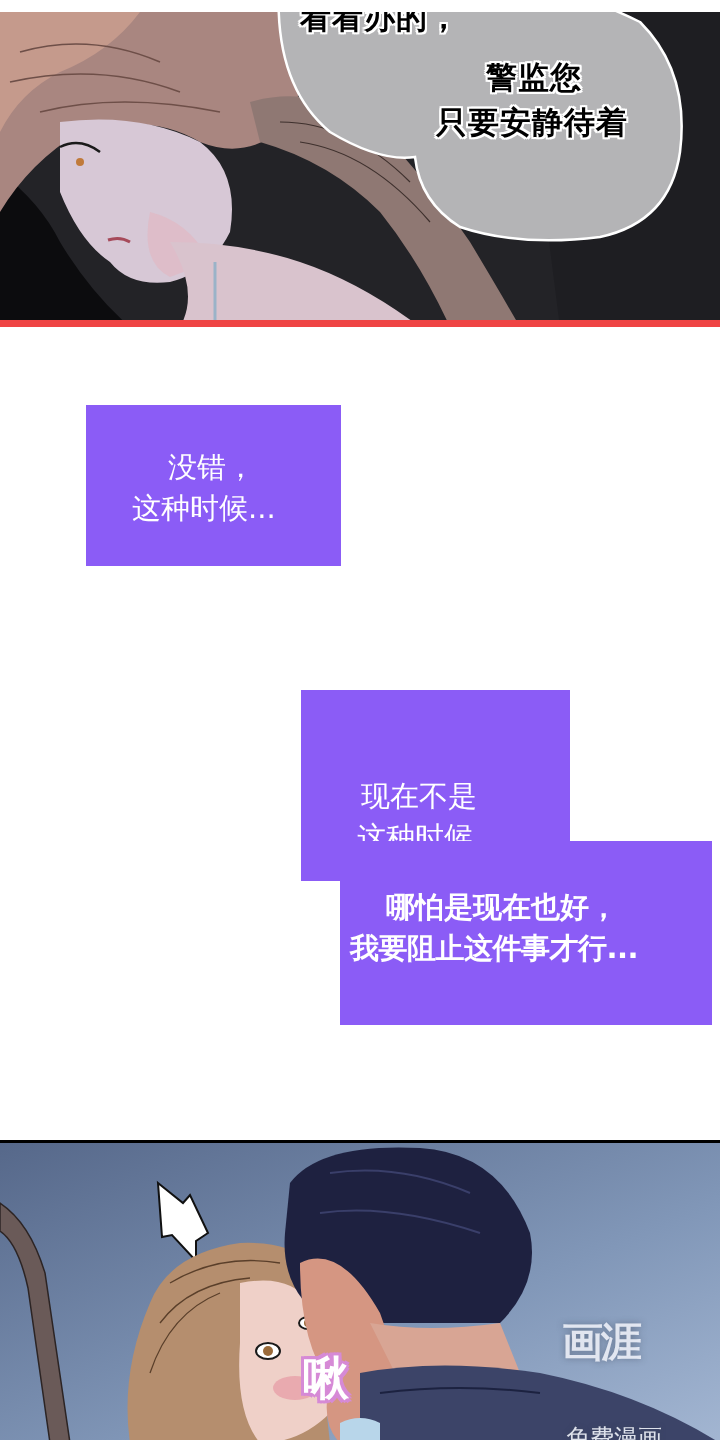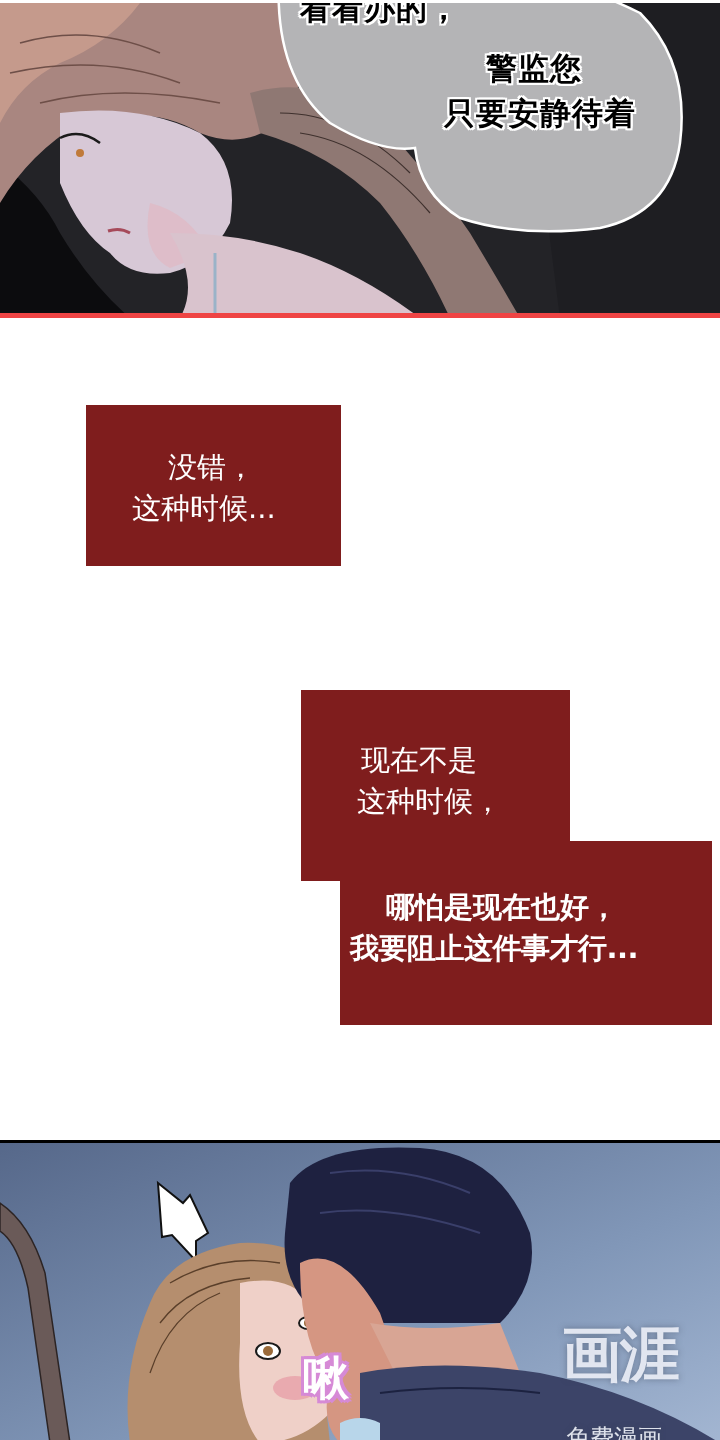--- a/index.html
+++ b/index.html
@@ -1,33 +1,33 @@
 <!DOCTYPE html>
 <html><head>
 <meta charset="utf-8">
 <style>
   html, body { margin:0; padding:0; }
   body { width:720px; height:1440px; background:#ffffff; position:relative; overflow:hidden;
          font-family:"DejaVu Sans","Liberation Sans",sans-serif; }
   .panel { position:absolute; left:0; width:720px; overflow:hidden; }
-  #panel1 { top:3px; height:315px; background:#222226; border-bottom:5px solid #ef4444; box-sizing:border-box; }
+  #panel1 { top:12px; height:315px; background:#222226; border-bottom:7px solid #ef4444; box-sizing:border-box; }
   #panel3 { top:1140px; height:300px; border-top:3px solid #000; box-sizing:border-box;
             background:linear-gradient(180deg,#5a6b86 0%,#7489a8 45%,#8ea4c4 100%); }
   .art { position:absolute; left:0; top:0; }
   .bubble-text { position:absolute; color:#000; font-weight:bold; font-size:31px; line-height:42px;
                  text-align:center; letter-spacing:1px;
                  text-shadow: 2px 0 0 #fff,-2px 0 0 #fff,0 2px 0 #fff,0 -2px 0 #fff,
                               2px 2px 0 #fff,-2px -2px 0 #fff,2px -2px 0 #fff,-2px 2px 0 #fff; }
-  .caption { position:absolute; background:#7f1d1d; color:#fff; font-size:29px; line-height:41px;
+  .caption { position:absolute; background:#8b5cf6; color:#fff; font-size:29px; line-height:41px;
              box-sizing:border-box; }
   .caption .line { display:block; white-space:nowrap; }
   .sfx { position:absolute; font-size:46px; font-weight:bold; color:#fff;
          text-shadow: 3px 0 0 #d68ad6,-3px 0 0 #d68ad6,0 3px 0 #d68ad6,0 -3px 0 #d68ad6,
                       3px 3px 0 #d68ad6,-3px -3px 0 #d68ad6,3px -3px 0 #d68ad6,-3px 3px 0 #d68ad6; }
-  .wm-big { position:absolute; left:562px; top:1315px; font-size:60px; font-weight:bold; color:rgba(240,243,250,0.88);
+  .wm-big { position:absolute; left:562px; top:1315px; font-size:41px; font-weight:bold; color:rgba(240,243,250,0.88);
             letter-spacing:-2px; text-shadow:0 0 6px rgba(60,70,90,0.5); }
   .wm-small { position:absolute; left:566px; top:1383px; font-size:24px; color:rgba(240,243,250,0.9);
               text-shadow:0 0 5px rgba(60,70,90,0.6);margin-top:39px; }
 </style>
 </head>
 <body>
 
 <div id="panel1" class="panel">
   <svg class="art" width="720" height="315" viewBox="0 0 720 315">
 
@@ -54,30 +54,30 @@
     <path d="M215 250 L215 315" stroke="#9ab3c8" stroke-width="3"></path>
 
     <path d="M250 90 Q320 70 380 120 Q430 170 470 230 Q500 280 520 315 L450 315 Q420 250 380 200 Q330 150 260 130 Z" fill="#8f7873"></path>
     <path d="M280 110 Q350 110 410 170" stroke="#3e302d" stroke-width="1.2" fill="none"></path>
     <path d="M300 130 Q370 140 430 210" stroke="#3e302d" stroke-width="1.2" fill="none"></path>
 
     <path d="M280 -40 Q500 -60 640 10 Q690 60 680 140 Q670 210 600 225 Q520 235 460 215 Q420 190 415 145 Q380 150 330 120 Q270 70 280 -40 Z" fill="#b4b4b6" stroke="#ffffff" stroke-width="2.5"></path>
   </svg>
   <div class="bubble-text" style="left:300px; top:-16px; text-align:left;">看看办的，</div>
   <div class="bubble-text" style="left:486px; top:44px;">警监您</div>
-  <div class="bubble-text" style="left:436px; top:89px;margin-left:8px;">只要安静待着</div>
+  <div class="bubble-text" style="left:436px; top:89px;">只要安静待着</div>
 </div>
 
 <div class="caption" style="left:86px; top:405px; width:255px; height:161px; padding:42px 0 0 46px;">
   <span class="line" style="padding-left:36px;">没错，</span>
   <span class="line">这种时候...</span>
 </div>
 
 <div class="caption" style="left:301px; top:690px; width:269px; height:191px; padding:50px 0 0 56px;">
-  <span class="line" style="padding-left:4px;">现在不是</span>
+  <span class="line" style="padding-left:4px;margin-top:36px;">现在不是</span>
   <span class="line">这种时候，</span>
 </div>
 
 <div class="caption" style="left:340px; top:841px; width:372px; height:184px; padding:46px 0 0 10px;font-weight:bold;">
   <span class="line" style="padding-left:36px;">哪怕是现在也好，</span>
   <span class="line" style="letter-spacing:-0.5px;">我要阻止这件事才行...</span>
 </div>
 
 <div id="panel3" class="panel">
   <svg class="art" width="720" height="300" viewBox="0 0 720 300">

